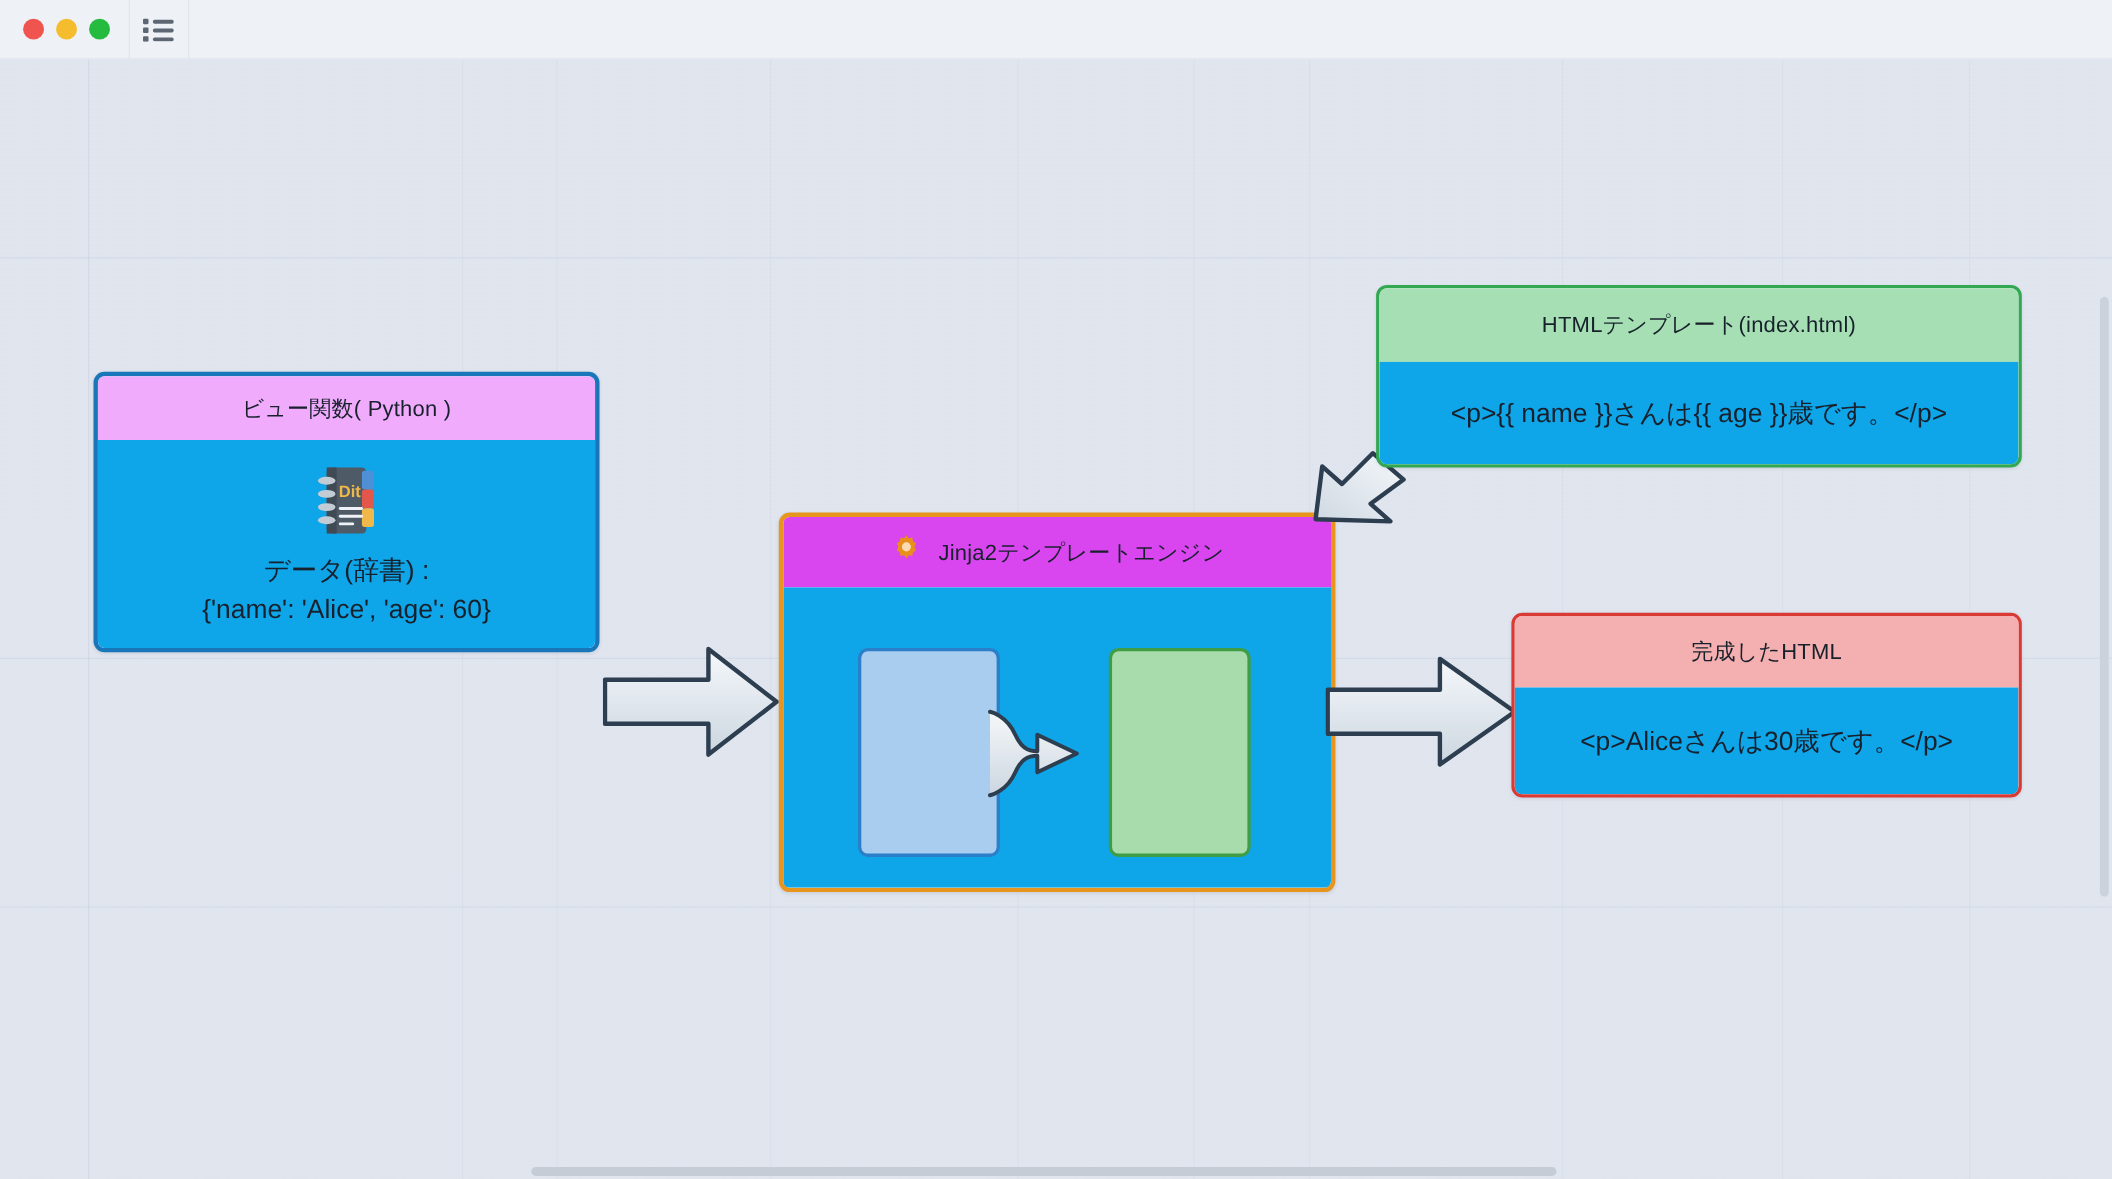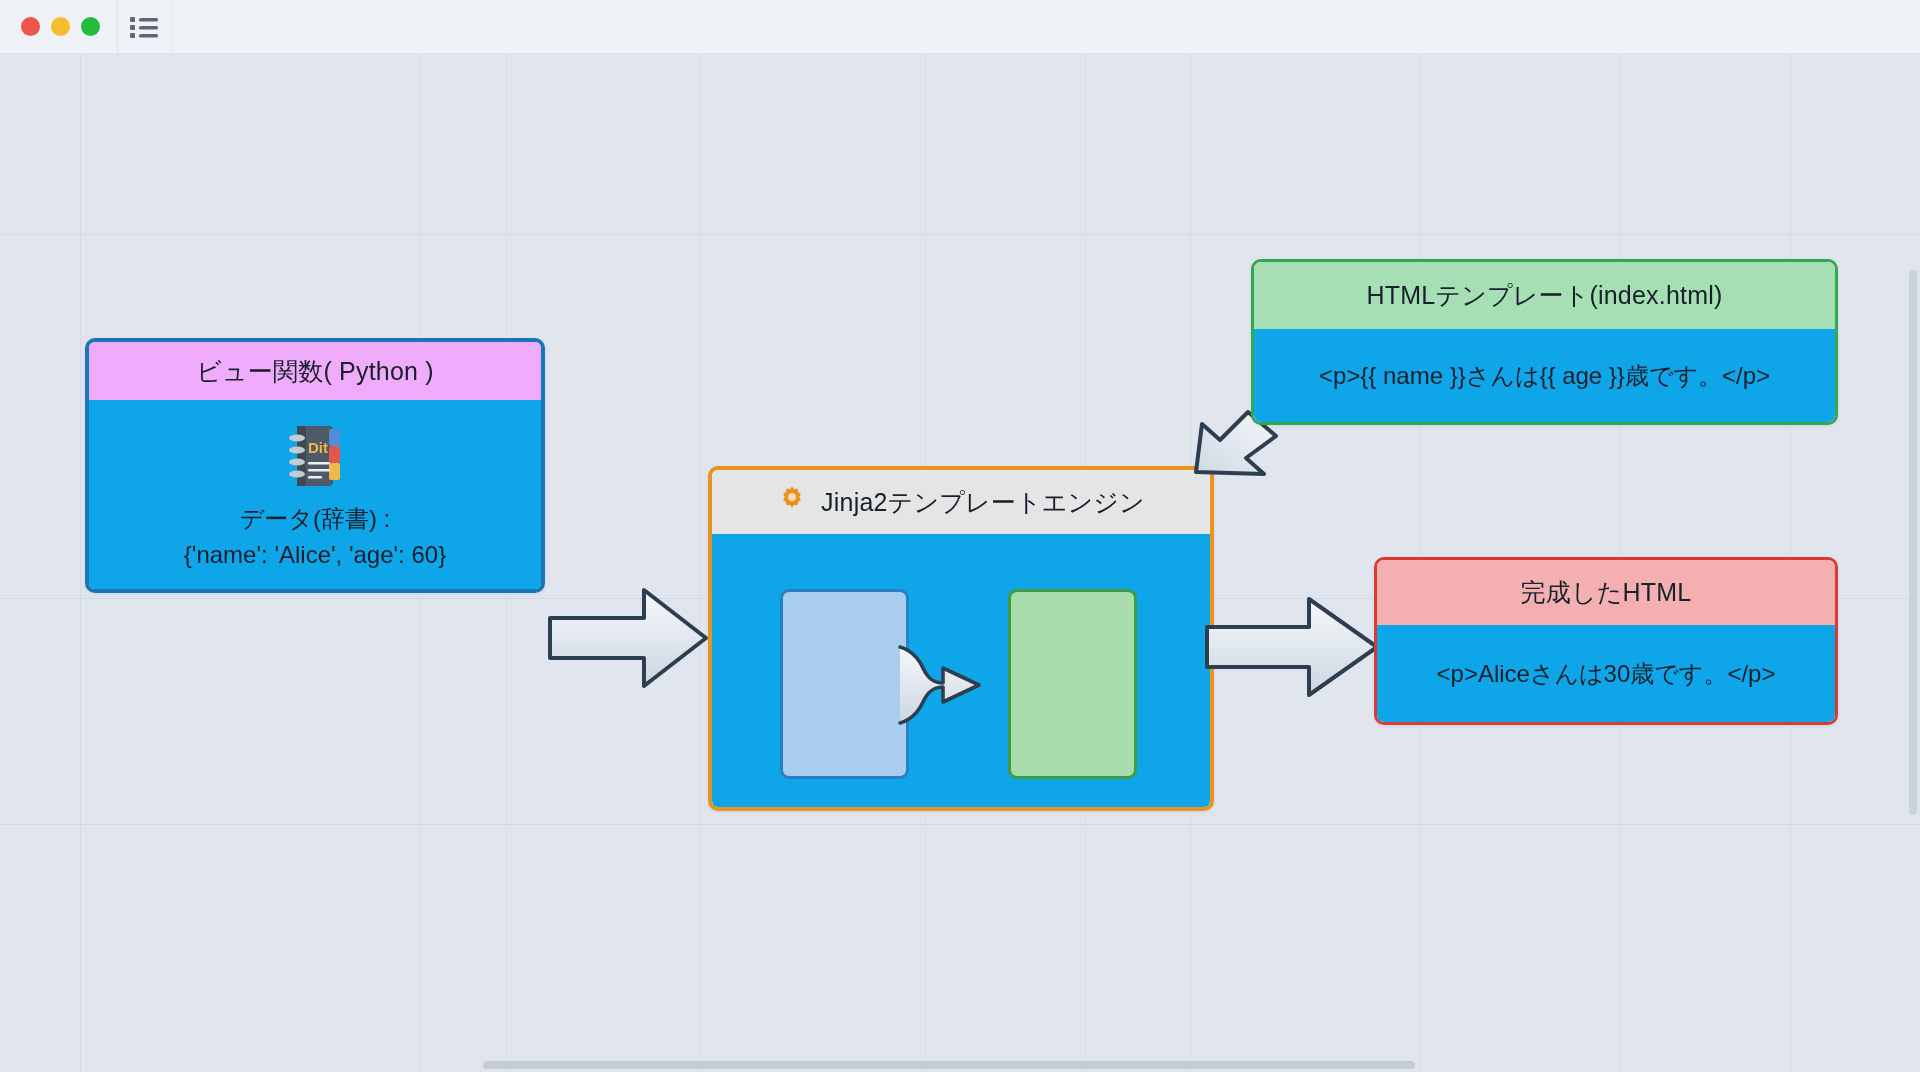--- a/index.html
+++ b/index.html
@@ -60,21 +60,21 @@
   .node {
     position: absolute;
     background: #ffffff;
     border-radius: 10px;
     overflow: hidden;
     box-shadow: 0 1px 3px rgba(40,55,85,.10);
   }
   .node-header {
     width: 100%;
     display: flex; align-items: center; justify-content: center;
-    font-size: 25px; color: #17202b; letter-spacing: .2px;
+    font-size: 20px; color: #17202b; letter-spacing: .2px;
     white-space: nowrap;
   }
   .node-body {
     width: 100%;
     display: flex; flex-direction: column;
     align-items: center; justify-content: center;
     background: #0ea5e9;
     color: #17202b;
   }
 
@@ -91,21 +91,21 @@
   .dict-line1 { font-size: 24px; line-height: 34px; }
   .dict-line2 { font-size: 24px; line-height: 34px; }
 
   
   #node-jinja-engine {
     left: 708px; top: 412px; width: 506px; height: 345px;
     border: 4px solid #e8951e;
     background: #ffffff;
   }
   #node-jinja-engine .node-header {
-    height: 64px; background: #e5e5e5; gap: 14px; text-align: right;
+    height: 64px; background: #d946ef; gap: 14px; text-align: right;
   }
   #node-jinja-engine .node-body {
     height: 273px; flex-direction: row; justify-content: center; align-items: center; gap: 0;
   }
   .gear-icon { flex: 0 0 auto; }
 
   .merge-stage { position: relative; width: 100%; height: 100%; }
   .inner-box {
     position: absolute; border-radius: 9px;
   }

